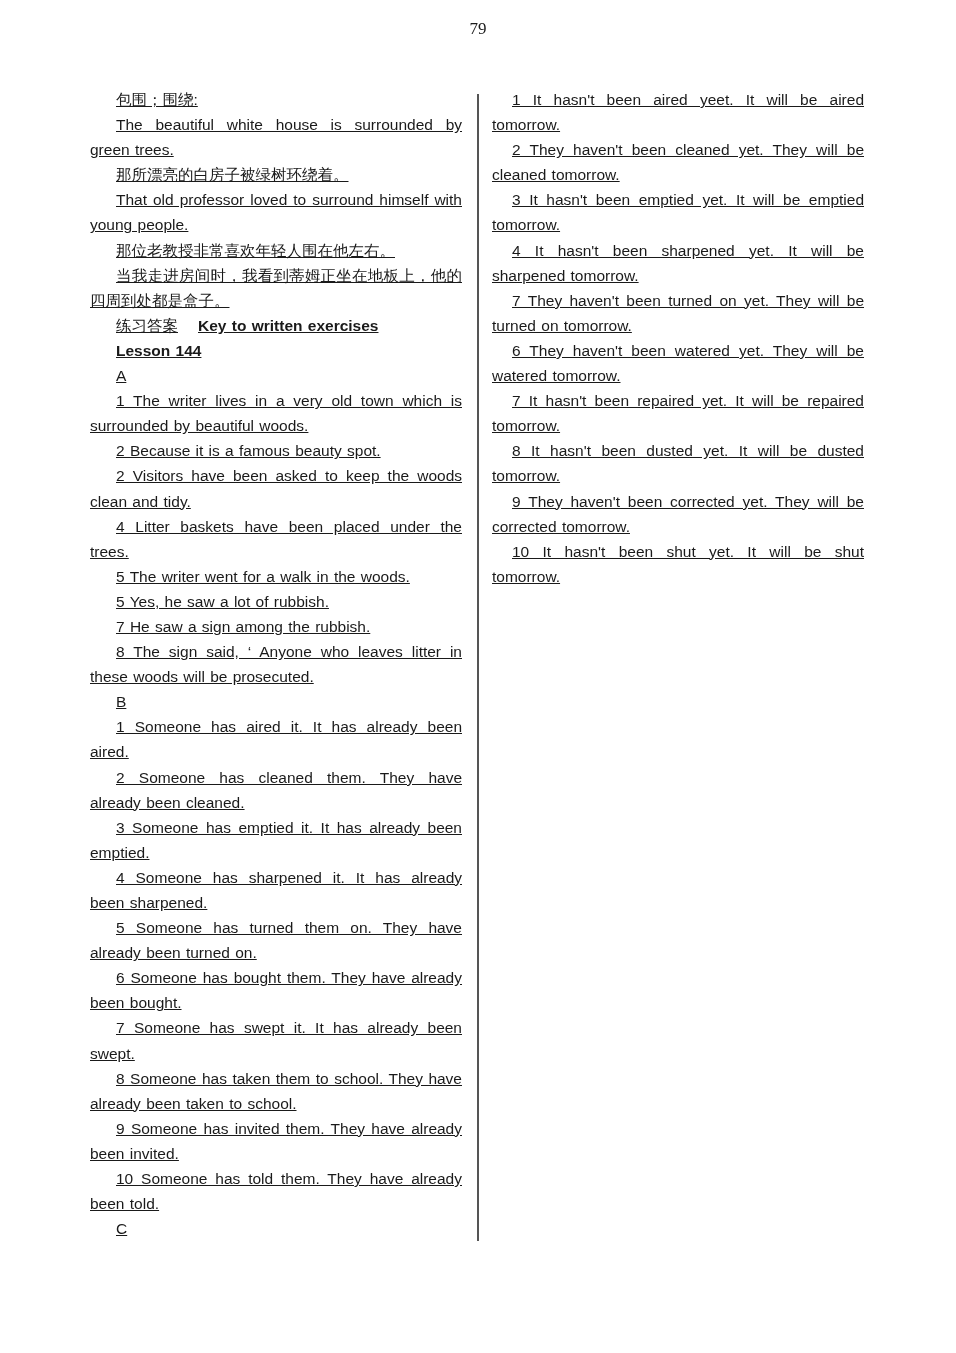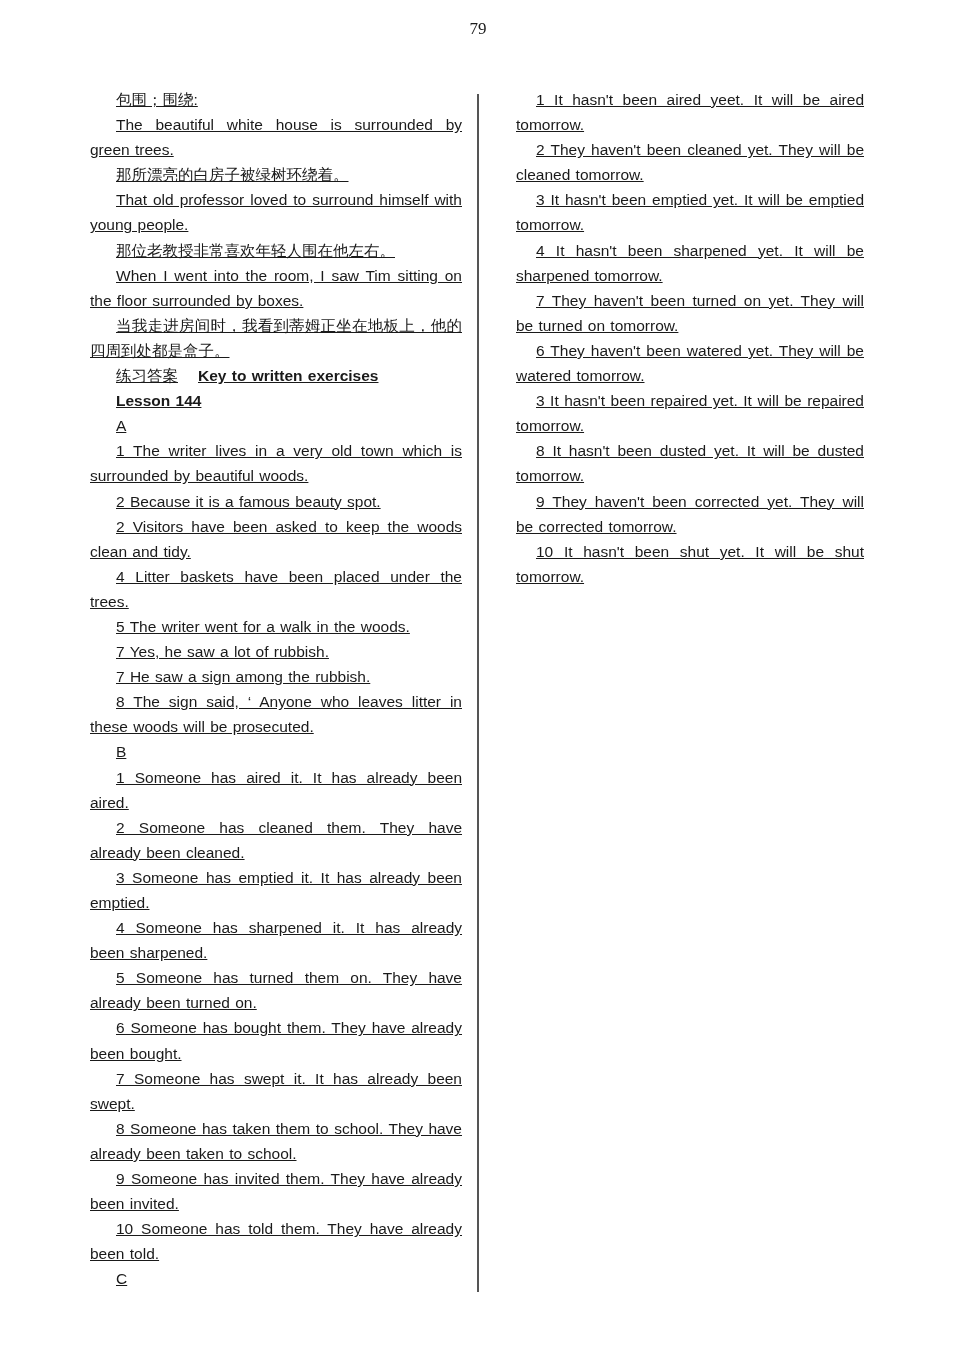--- a/index.html
+++ b/index.html
@@ -53,21 +53,20 @@
     padding: 0;
     font-size: 15.5px;
     line-height: 25.1px;
     text-align: justify;
     text-indent: 26px;
     word-spacing: 1px;
     text-decoration: underline;
   }
   .column.right p.para {
     text-indent: 20px;
-    margin-left: 24px;
   }
   p.para.zh {
     font-size: 15.5px;
   }
   .bold {
     font-weight: bold;
   }
   span.gap {
     margin-left: 20px;
   }
@@ -77,31 +76,30 @@
 
 <div class="page">
   <div class="page-number">79</div>
   <div class="content">
     <div class="column left">
         <p class="para zh">包围；围绕:</p>
         <p class="para">The beautiful white house is surrounded by green trees.</p>
         <p class="para zh">那所漂亮的白房子被绿树环绕着。</p>
         <p class="para">That old professor loved to surround himself with young people.</p>
         <p class="para zh">那位老教授非常喜欢年轻人围在他左右。</p>
-        <p class="para">When I went into the room, I saw Tim sitting on the floor surrounded by boxes.</p>
         <p class="para zh">当我走进房间时，我看到蒂姆正坐在地板上，他的四周到处都是盒子。</p>
         <p class="para"><span class="">练习答案</span><span class="bold gap">Key to written exercises</span></p>
         <p class="para bold">Lesson 144</p>
         <p class="para">A</p>
         <p class="para">1 The writer lives in a very old town which is surrounded by beautiful woods.</p>
         <p class="para">2 Because it is a famous beauty spot.</p>
         <p class="para">2 Visitors have been asked to keep the woods clean and tidy.</p>
         <p class="para">4 Litter baskets have been placed under the trees.</p>
         <p class="para">5 The writer went for a walk in the woods.</p>
-        <p class="para">7 Yes, he saw a lot of rubbish.</p>
+        <p class="para">5 Yes, he saw a lot of rubbish.</p>
         <p class="para">7 He saw a sign among the rubbish.</p>
         <p class="para">8 The sign said, ‘ Anyone who leaves litter in these woods will be prosecuted.</p>
         <p class="para">B</p>
         <p class="para">1 Someone has aired it. It has already been aired.</p>
         <p class="para">2 Someone has cleaned them. They have already been cleaned.</p>
         <p class="para">3 Someone has emptied it. It has already been emptied.</p>
         <p class="para">4 Someone has sharpened it. It has already been sharpened.</p>
         <p class="para">5 Someone has turned them on. They have already been turned on.</p>
         <p class="para">6 Someone has bought them. They have already been bought.</p>
         <p class="para">7 Someone has swept it. It has already been swept.</p>
@@ -111,19 +109,19 @@
         <p class="para">C</p>
       </div>
     <div class="divider"></div>
     <div class="column right">
         <p class="para">1 It hasn't been aired yeet. It will be aired tomorrow.</p>
         <p class="para">2 They haven't been cleaned yet. They will be cleaned tomorrow.</p>
         <p class="para">3 It hasn't been emptied yet. It will be emptied tomorrow.</p>
         <p class="para">4 It hasn't been sharpened yet. It will be sharpened tomorrow.</p>
         <p class="para">7 They haven't been turned on yet. They will be turned on tomorrow.</p>
         <p class="para">6 They haven't been watered yet. They will be watered tomorrow.</p>
-        <p class="para">3 It hasn't been repaired yet. It will be repaired tomorrow.</p>
+        <p class="para">7 It hasn't been repaired yet. It will be repaired tomorrow.</p>
         <p class="para">8 It hasn't been dusted yet. It will be dusted tomorrow.</p>
         <p class="para">9 They haven't been corrected yet. They will be corrected tomorrow.</p>
         <p class="para">10 It hasn't been shut yet. It will be shut tomorrow.</p>
       </div>
   </div>
 </div>
 
 </body></html>

